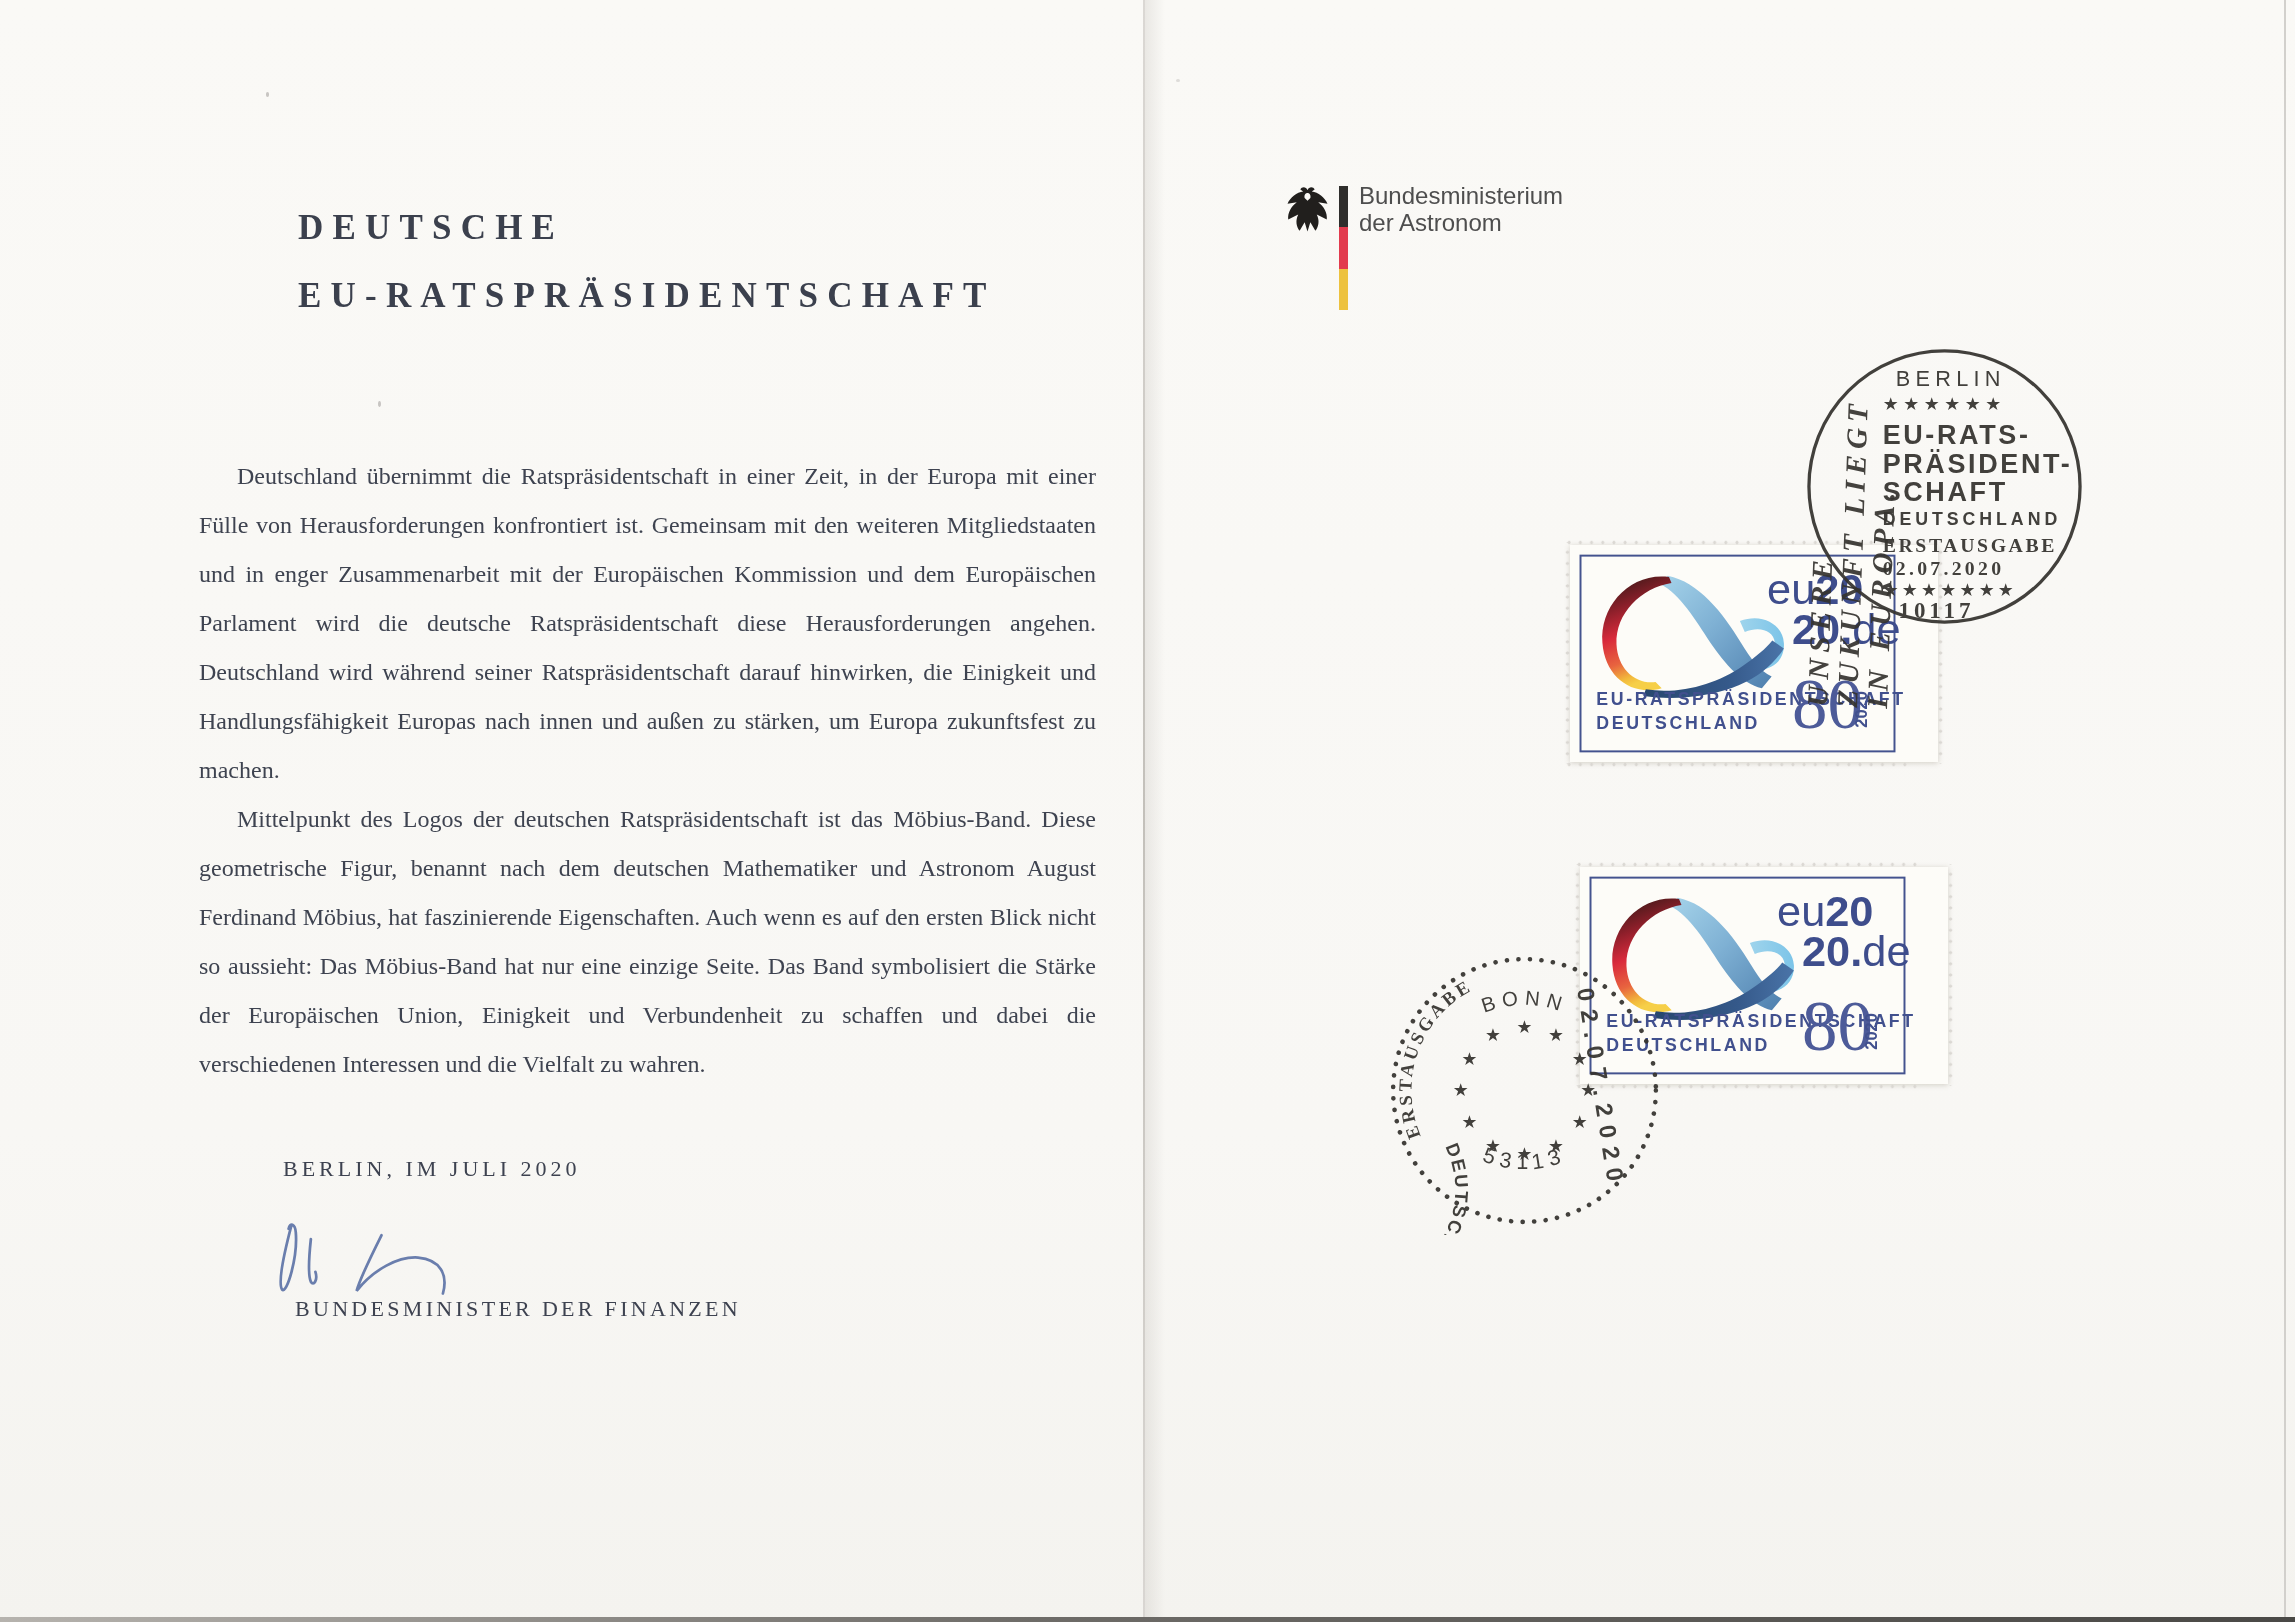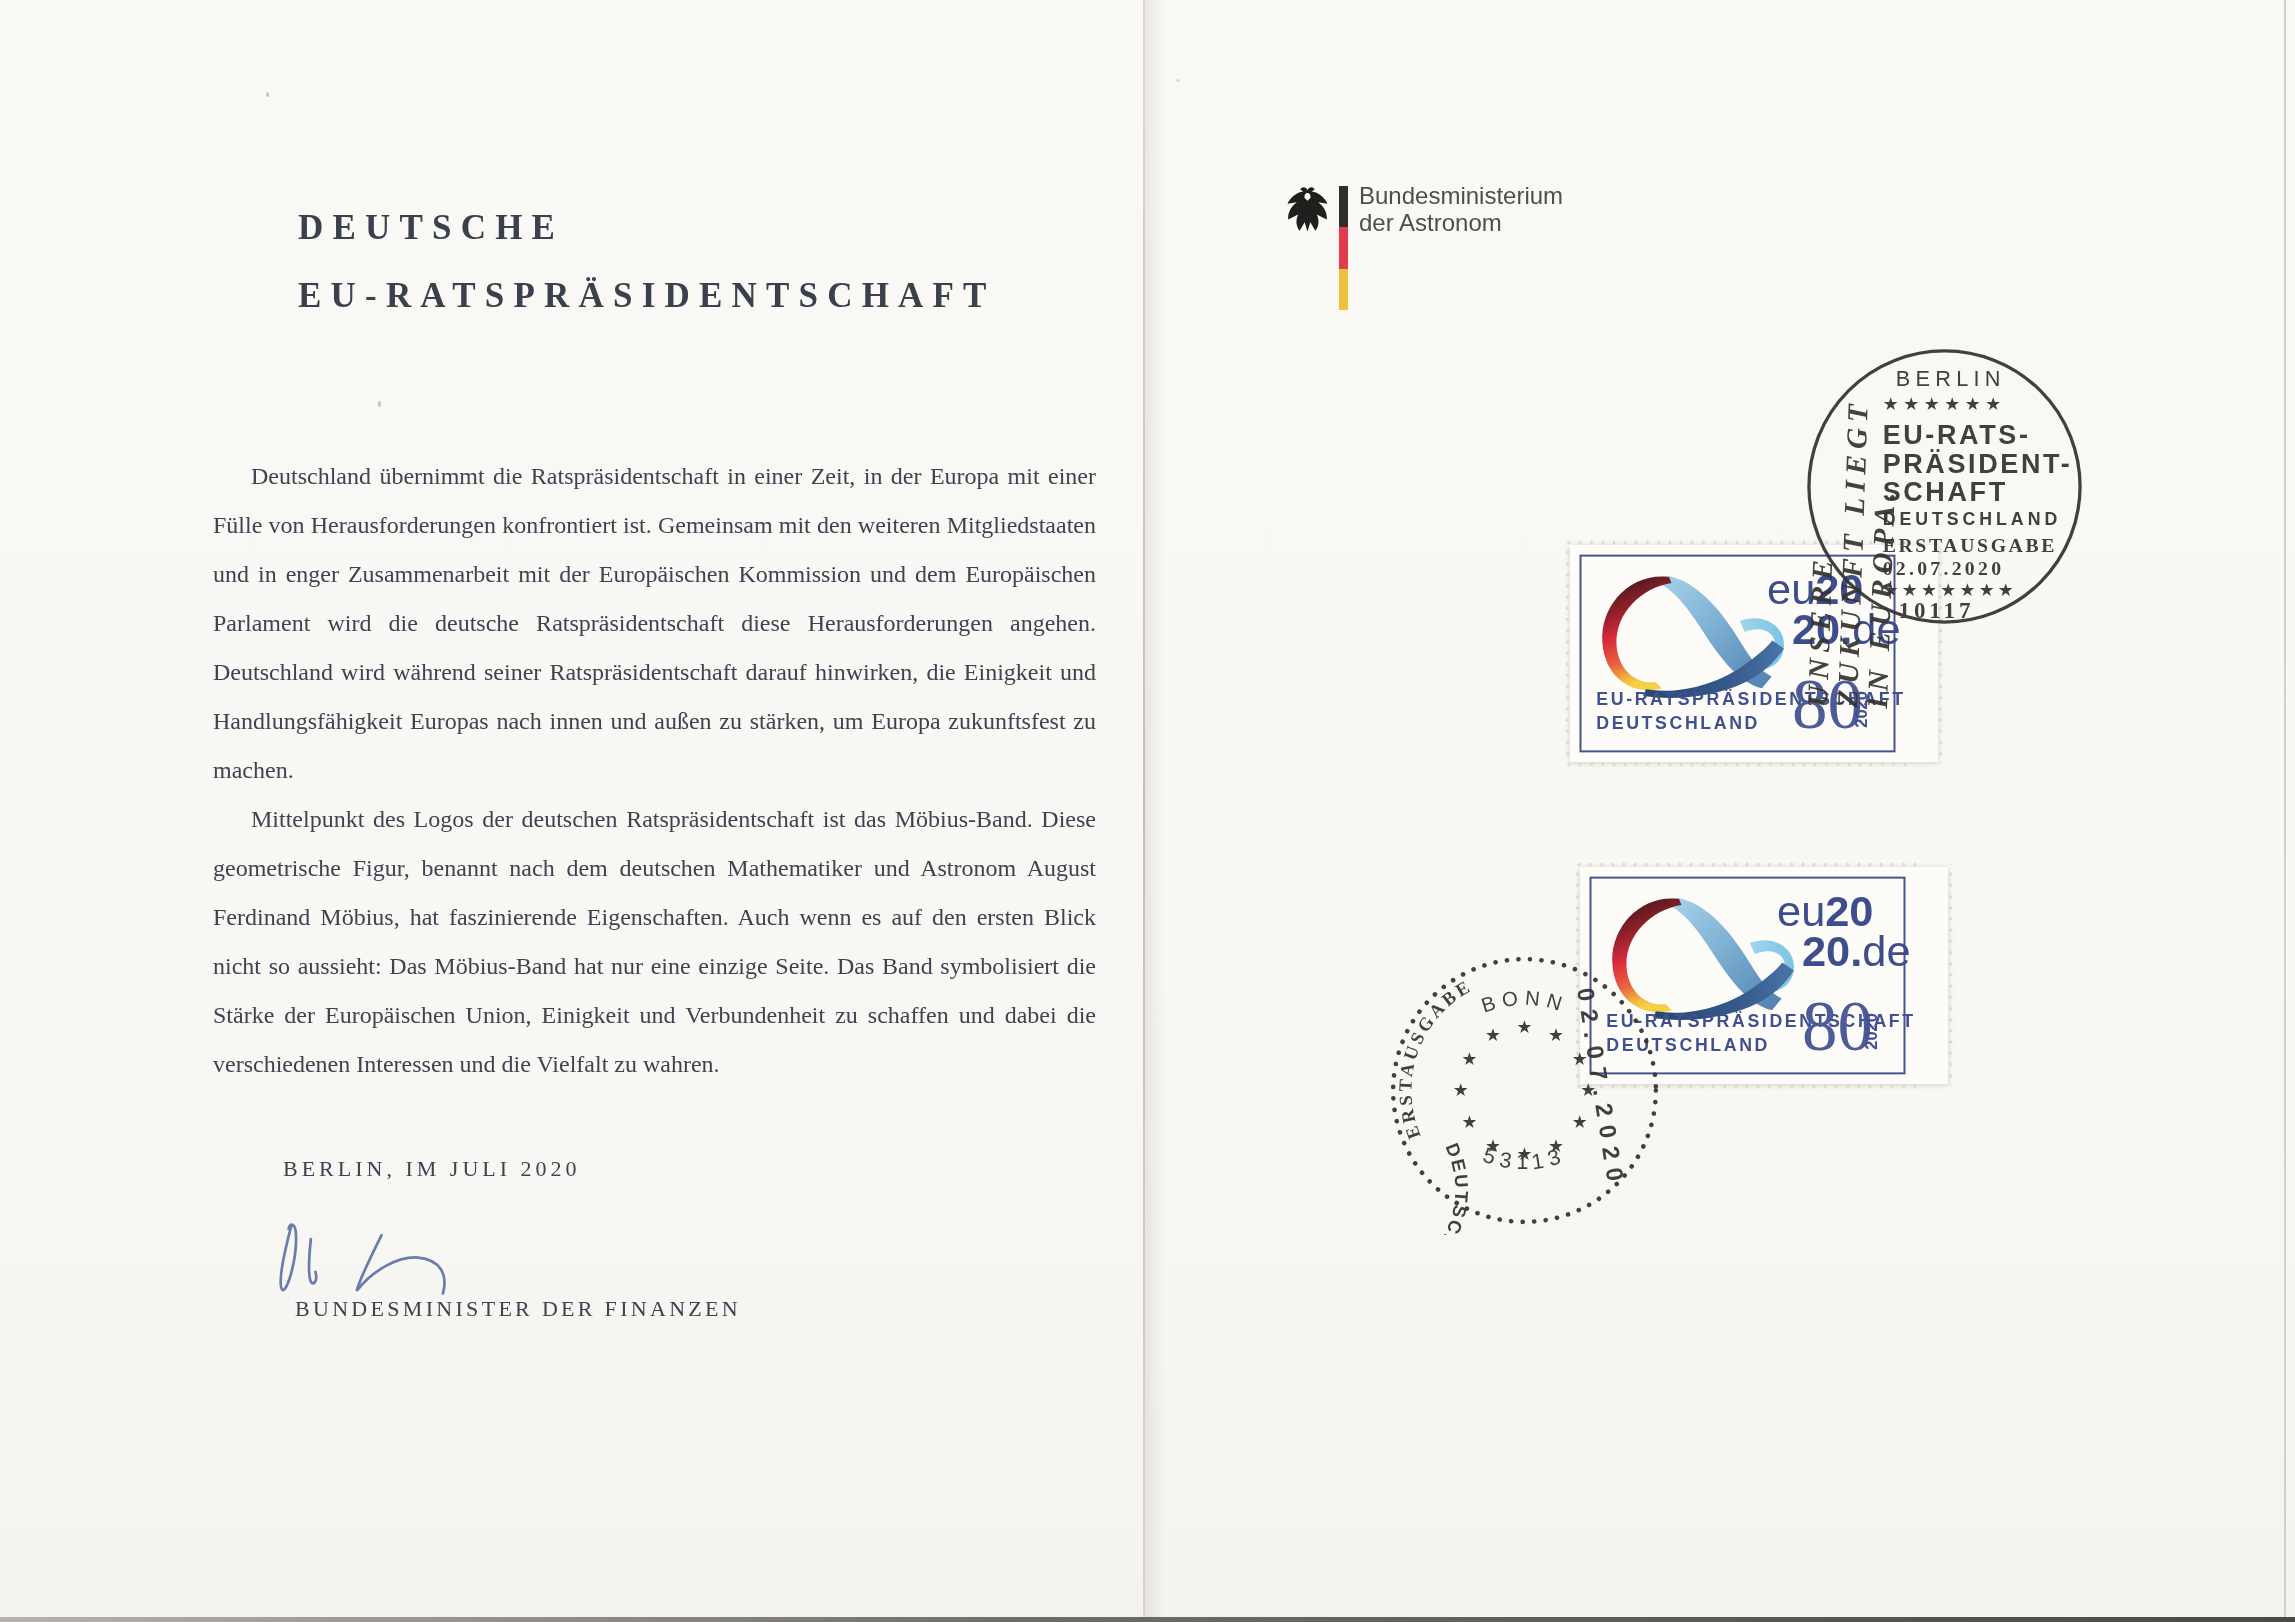--- a/index.html
+++ b/index.html
@@ -8,21 +8,21 @@
   .fold-line{position:absolute;left:1143px;top:0;width:2px;height:100%;background:linear-gradient(180deg,#dbd8d4,#c3c0ba 50%,#d9d6d2);}
   .fold-shadow{position:absolute;left:1145px;top:0;width:20px;height:100%;background:linear-gradient(90deg,rgba(190,186,180,.28),rgba(190,186,180,0));}
   .right-edge{position:absolute;left:2284px;top:0;width:2px;height:100%;background:#d2d0cc;}
   .scan-bottom{position:absolute;left:0;bottom:0;width:100%;height:4.6px;background:linear-gradient(90deg,#b6b3ae,#6e6c68 45%,#4a4946);}
   .speck{position:absolute;border-radius:50%;background:#8b8885;opacity:.45;}
 
   
   .title{position:absolute;left:298px;top:194px;color:#3b404d;font-weight:bold;font-size:35px;letter-spacing:9.2px;line-height:68px;}
   .body-text{position:absolute;left:199px;top:452px;width:897px;color:#3e4350;font-size:24px;line-height:49px;text-align:justify;hyphens:auto;}
   .body-text p{margin:0;}
-  .body-text p.indent{text-indent:38px;margin-left:14px;}
+  .body-text p.indent{text-indent:38px;}
   .dateline{position:absolute;left:283px;top:1156px;color:#3d4250;font-size:22px;letter-spacing:4px;}
   .signature{position:absolute;left:268px;top:1217px;}
   .sign-title{position:absolute;left:295px;top:1296px;color:#3d4250;font-size:22px;letter-spacing:3.3px;font-family:Liberation Serif, serif;}
 
   
   .ministry{position:absolute;left:1281px;top:179px;}
   .ministry .eagle{position:absolute;left:0;top:4px;}
   .ministry .stripe{position:absolute;left:58px;top:6.6px;width:8.5px;height:124px;}
   .ministry .stripe .b{height:33%;background:#2f2e2c;}
   .ministry .stripe .r{height:34%;background:#e23b4e;}

